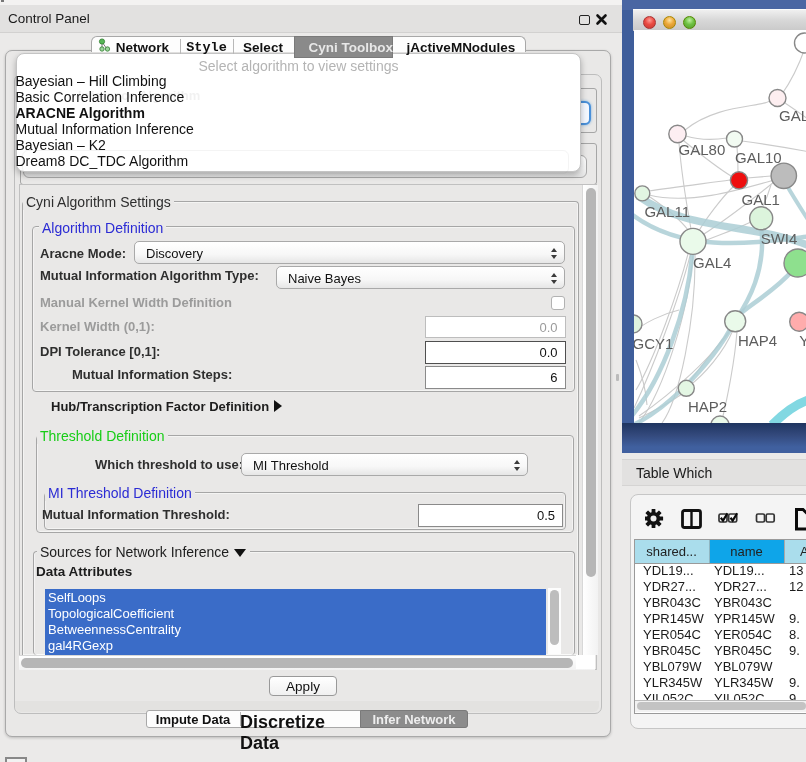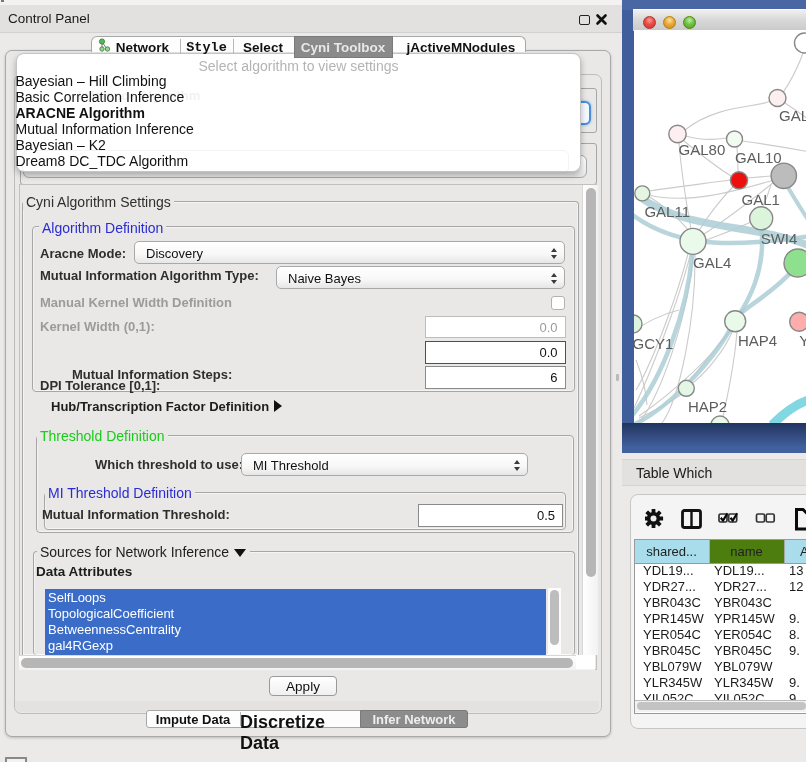--- a/index.html
+++ b/index.html
@@ -139,21 +139,21 @@
 <g stroke="#0a0a0a" stroke-width="2.2" fill="none">
 <path d="M 75.8,9.8 L 78,12.6 L 82.5,5.2"></path>
 <path d="M 85.5,9.8 L 87.7,12.6 L 92.2,5.2"></path>
 </g>
 <path d="M 151.5,1.5 L 158,1.5 L 163,6.5 L 163,21 L 151.5,21 Z" fill="none" stroke="#0a0a0a" stroke-width="3"></path>
 </svg>
 </div>
 
 <div class="abs" style="left:633.5px;top:538.5px;width:173px;height:173.5px;background:#fff;border:1px solid #9a9a9a;border-right:none;"></div>
 <div class="abs" style="left:634.5px;top:539.5px;width:75px;height:23px;background:#aaddec;border-right:1px solid #8fb6c2;box-sizing:border-box;text-align:center;font-size:13px;color:#222;line-height:23px;">shared...</div>
-<div class="abs" style="left:709.5px;top:539.5px;width:75px;height:23px;background:#4d7c0f;border-right:1px solid #a8a8a8;box-sizing:border-box;text-align:center;font-size:13px;color:#222;line-height:23px;">name</div>
+<div class="abs" style="left:709.5px;top:539.5px;width:75px;height:23px;background:#0ea5e9;border-right:1px solid #a8a8a8;box-sizing:border-box;text-align:center;font-size:13px;color:#222;line-height:23px;">name</div>
 <div class="abs" style="left:784.5px;top:539.5px;width:22px;height:23px;background:#aaddec;box-sizing:border-box;font-size:13px;color:#222;line-height:23px;">
     <span style="position:absolute;left:15.5px;">Av</span>
   </div>
 <div class="abs" style="left:634.5px;top:562.5px;width:171px;height:1px;background:#9a9a9a;"></div>
 <div class="abs" style="left:634px;top:563px;width:172px;height:137px;overflow:hidden;font-size:13px;color:#1c1c1c;">
 <div style="position:absolute;left:9px;top:0;line-height:16px;">YDL19...<br>YDR27...<br>YBR043C<br>YPR145W<br>YER054C<br>YBR045C<br>YBL079W<br>YLR345W<br>YIL052C</div>
 <div style="position:absolute;left:80px;top:0;line-height:16px;">YDL19...<br>YDR27...<br>YBR043C<br>YPR145W<br>YER054C<br>YBR045C<br>YBL079W<br>YLR345W<br>YIL052C</div>
 <div style="position:absolute;left:155px;top:0;line-height:16px;">13<br>12<br>&nbsp;<br>9.<br>8.<br>9.<br>&nbsp;<br>9.<br>9.</div>
 </div>
 
@@ -186,21 +186,21 @@
       <line x1="4" y1="4" x2="9" y2="11"></line>
       <line x1="4" y1="4" x2="4" y2="11"></line>
     </g>
 <circle cx="4" cy="3.5" r="2.6" fill="#57b657" stroke="#2e7d2e" stroke-width="0.8"></circle>
 <circle cx="4" cy="11" r="2.2" fill="#9bd39b" stroke="#2e7d2e" stroke-width="0.8"></circle>
 <circle cx="9.5" cy="11" r="2.2" fill="#9bd39b" stroke="#2e7d2e" stroke-width="0.8"></circle>
 </svg>
 <div class="abs bold" style="z-index:30;left:109px;top:39.5px;width:67px;text-align:center;font-size:13.5px;color:#111;">Network</div>
 <div class="abs bold" style="z-index:30;left:180px;top:39.5px;width:53px;text-align:center;font-size:13.5px;color:#111;font-family:Liberation Mono, monospace;">Style</div>
 <div class="abs bold" style="z-index:30;left:233px;top:39.5px;width:60px;text-align:center;font-size:13.5px;color:#111;">Select</div>
-<div class="abs bold" style="z-index:30;left:293px;top:39.5px;width:100px;text-align:center;font-size:13.5px;color:#e8e8e8;">Cyni Toolbox</div>
+<div class="abs bold" style="z-index:30;left:293px;top:39.5px;width:100px;text-align:right;font-size:13.5px;color:#e8e8e8;">Cyni Toolbox</div>
 <div class="abs bold" style="z-index:30;left:397px;top:39.5px;width:128px;text-align:center;font-size:13.5px;color:#111;">jActiveMNodules</div>
 
 <div class="abs" style="left:20px;top:88px;width:574.5px;height:43px;border:1px solid #a6a6a6;border-radius:3px;"></div>
 <div class="abs" style="left:22.5px;top:101px;width:564px;height:20px;border:2.5px solid #4a90d9;border-radius:6px;background:#f4f8ff;box-shadow:0 0 3px #7aaede;"></div>
 <div class="abs" style="left:20px;top:142.5px;width:574.5px;height:40px;border:1px solid #a6a6a6;border-radius:3px;"></div>
 <div class="abs" style="left:22.5px;top:155px;width:564px;height:22.5px;border:1px solid #a9a9a9;border-radius:6px;background:linear-gradient(#fff,#f4f4f4 60%,#e2e2e2);box-sizing:border-box;"></div>
 
 <div class="abs" style="left:18.5px;top:183.5px;width:578px;height:486px;border:1px solid #c0c0c0;box-sizing:border-box;"></div>
 
 <div class="abs" style="left:582px;top:184.5px;width:15px;height:470px;background:linear-gradient(90deg,#ffffff,#f2f2f2);border-left:1px solid #d8d8d8;"></div>
@@ -223,21 +223,21 @@
 </div>
 <div class="lbl" style="left:40px;top:268px;">Mutual Information Algorithm Type:</div>
 <div class="combo" style="left:276px;top:266px;width:289px;height:23px;">
  <span class="tx">Naive Bayes</span>
     <span class="spin"></span>
 </div>
 <div class="lbl dis" style="left:40px;top:294.5px;">Manual Kernel Width Definition</div>
 <div class="abs" style="left:551px;top:296px;width:12px;height:12px;border:1px solid #b2b2b2;border-radius:3px;background:#fff;"></div>
 <div class="lbl dis" style="left:40px;top:319px;">Kernel Width (0,1):</div>
 <div class="field" style="left:425px;top:316px;width:140.5px;height:22px;border:1px solid #bdbdbd;color:#9b9b9b;">0.0</div>
-<div class="lbl" style="left:40px;top:344px;margin-top:34px;">DPI Tolerance [0,1]:</div>
+<div class="lbl" style="left:40px;top:344px;">DPI Tolerance [0,1]:</div>
 <div class="field" style="left:425px;top:341px;width:140.5px;height:23px;border:1.5px solid #4f4f4f;color:#111;">0.0</div>
 <div class="lbl" style="left:40px;top:367px;padding-left:32px;">Mutual Information Steps:</div>
 <div class="field" style="left:425px;top:366px;width:140.5px;height:23px;border:1px solid #8a8a8a;color:#111;">6</div>
 
 <div class="abs bold" style="left:41px;top:399px;font-size:13px;color:#1d1d1d;padding-left:10px;">Hub/Transcription Factor Definition</div>
 <svg class="abs" style="left:272px;top:399px;" width="12" height="14">
     <path d="M 2,1 L 10,7 L 2,13 Z" fill="#111"></path>
   </svg>
 
 <div class="grp" style="left:36px;top:435px;width:536px;height:96px;"></div>

